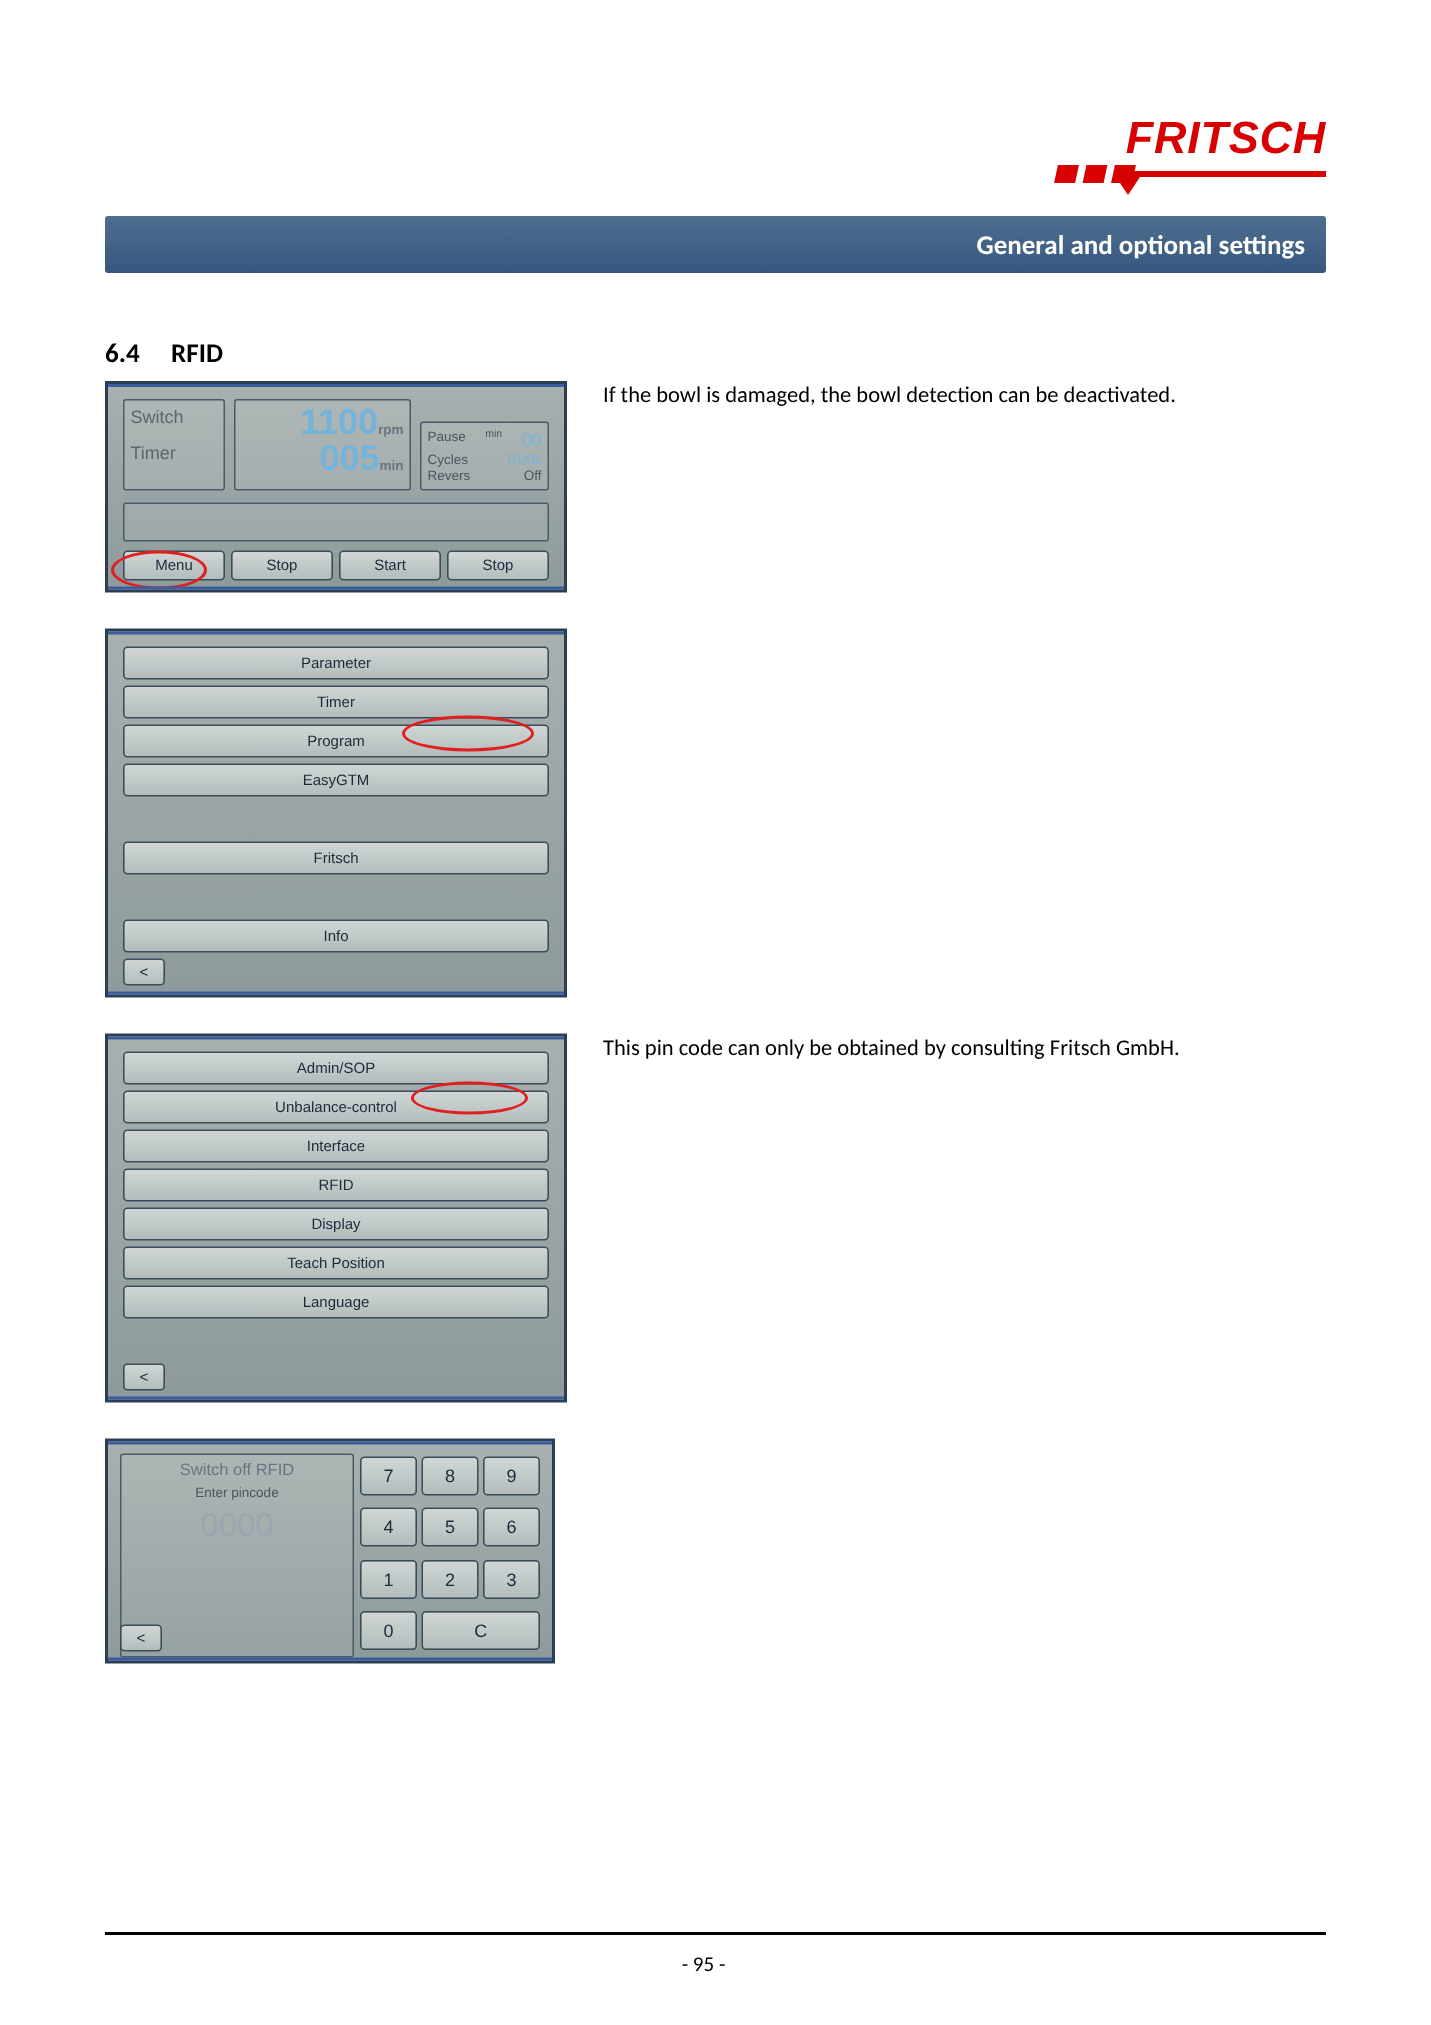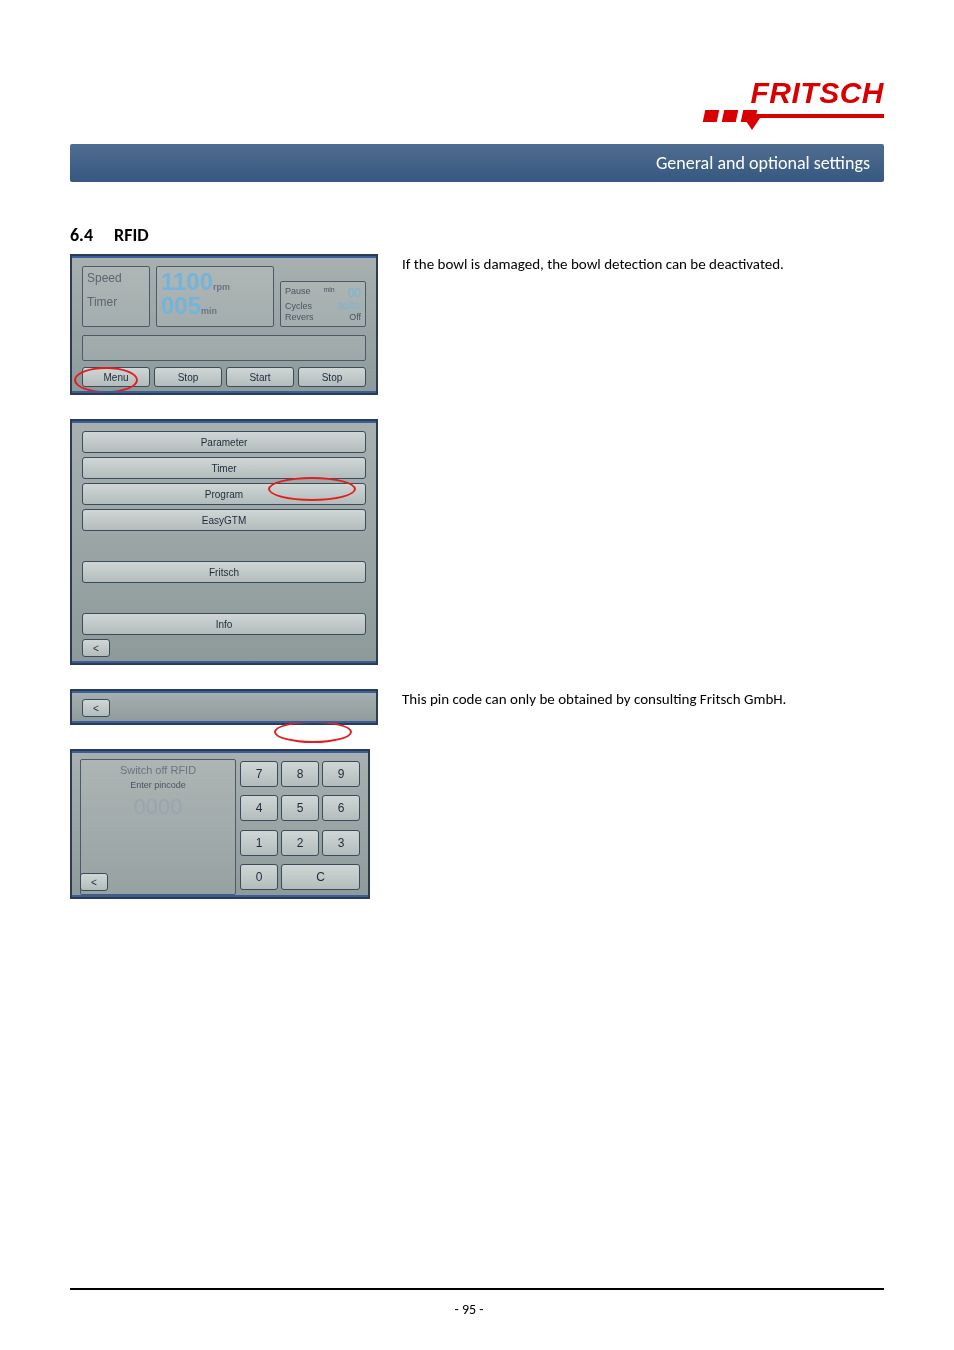--- a/index.html
+++ b/index.html
@@ -49,21 +49,21 @@
     border-right:8px solid transparent;
     border-top:12px solid #d80000;
   }
 
   
   .banner {
     height: 38px;
     background: linear-gradient(#4f6d8f, #365880);
     border-radius: 2px;
     color: #fff;
-    font-weight: normal;
+    font-weight: bold;
     font-size: 18px;
     display:flex; align-items:center; justify-content:flex-end;
     padding: 0 14px;
     margin-bottom: 42px;
   }
 
   h2.section-num {
     font-size: 18px; font-weight: bold;
     margin-bottom: 8px;
   }
@@ -94,21 +94,21 @@
   }
 
   
   .s1-top { display:flex; gap:6px; padding:4px; }
   .s1-box {
     border:1px solid #4a5a6a; border-radius:2px;
     padding:3px 4px; background:rgba(255,255,255,0.1);
   }
   .s1-left { width:68px; font-size:12px; color:#5c6570; }
   .s1-left div { margin:1px 0 10px 0; }
-  .s1-mid { flex:1; text-align:left; }
+  .s1-mid { flex:1; text-align:right; }
   .s1-big { font-size:24px; color:#74b4da; font-weight:600; line-height:1; }
   .s1-big sub{font-size:9px; vertical-align:baseline; color:#6a7580;}
   .s1-right { width:86px; font-size:9px; color:#4a5560;margin-top:15px; }
   .s1-right .line { display:flex; justify-content:space-between; margin:1px 0; }
   .s1-right .dig { color:#74b4da; font-size:12px; }
   .s1-blank { height:26px; border:1px solid #4a5a6a; border-radius:2px; margin:4px; background:rgba(255,255,255,0.1);}
   .s1-bar { display:flex; gap:4px; padding:2px 4px 0 4px; }
   .s1-bar .btn-lcd { flex:1; }
   .circle-mark {
     position:absolute; border:2px solid #e02020; border-radius:50%;
@@ -175,21 +175,21 @@
 <h2 class="section-num">
   <span class="num">6.4</span>
   <span>RFID</span>
 </h2>
 
 <div class="row">
   <div class="screen">
     <div class="bluebar"></div>
     <div class="s1-top">
       <div class="s1-box s1-left">
-        <div>Speed</div>
+        <div>Switch</div>
         <div>Timer</div>
       </div>
       <div class="s1-box s1-mid">
         <div class="s1-big"><span>1100</span><sub>rpm</sub></div>
         <div class="s1-big"><span>005</span><sub>min</sub></div>
       </div>
       <div class="s1-box s1-right">
         <div class="line">
             <span>Pause</span> 
             <span style="font-size:7px">min</span> 
@@ -235,20 +235,30 @@
         <div class="btn-lcd back-btn">&lt;</div>
       </div>
     <div class="circle-mark" style="right:20px; top:56px; width:88px; height:24px;"></div>
     <div class="bluebar bottom"></div>
   </div>
 </div>
 
 <div class="row">
   <div class="screen">
     <div class="bluebar"></div>
+    <div class="grid2">
+      <div class="btn-lcd">Admin/SOP</div>
+      <div class="btn-lcd">Unbalance-control</div>
+      <div class="btn-lcd">Interface</div>
+      <div class="btn-lcd">RFID</div>
+      <div class="btn-lcd">Display</div>
+      <div class="btn-lcd">Teach Position</div>
+      <div class="btn-lcd">Language</div>
+      <div class="btn-lcd" style="visibility:hidden"></div>
+    </div>
     <div class="backrow">
         <div class="btn-lcd back-btn">&lt;</div>
       </div>
     <div class="circle-mark" style="right:24px; top:30px; width:78px; height:22px;"></div>
     <div class="bluebar bottom"></div>
   </div>
   <div class="para">This pin code can only be obtained by consulting Fritsch GmbH.</div>
 </div>
 
 <div class="row">

